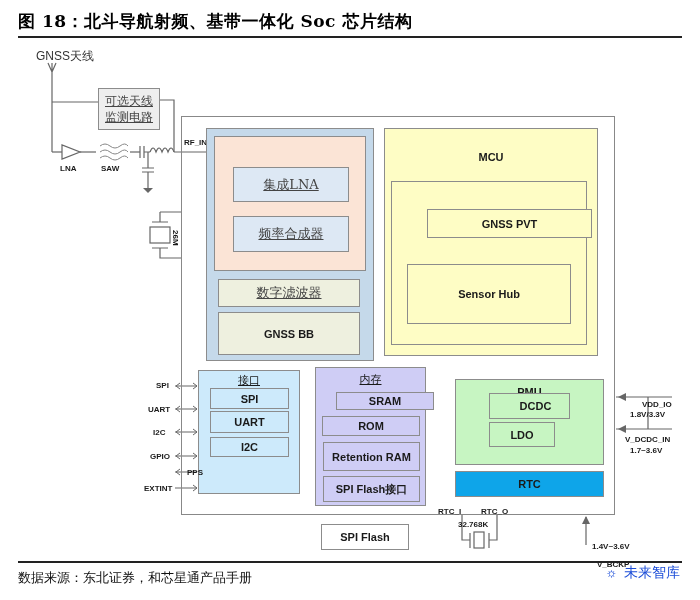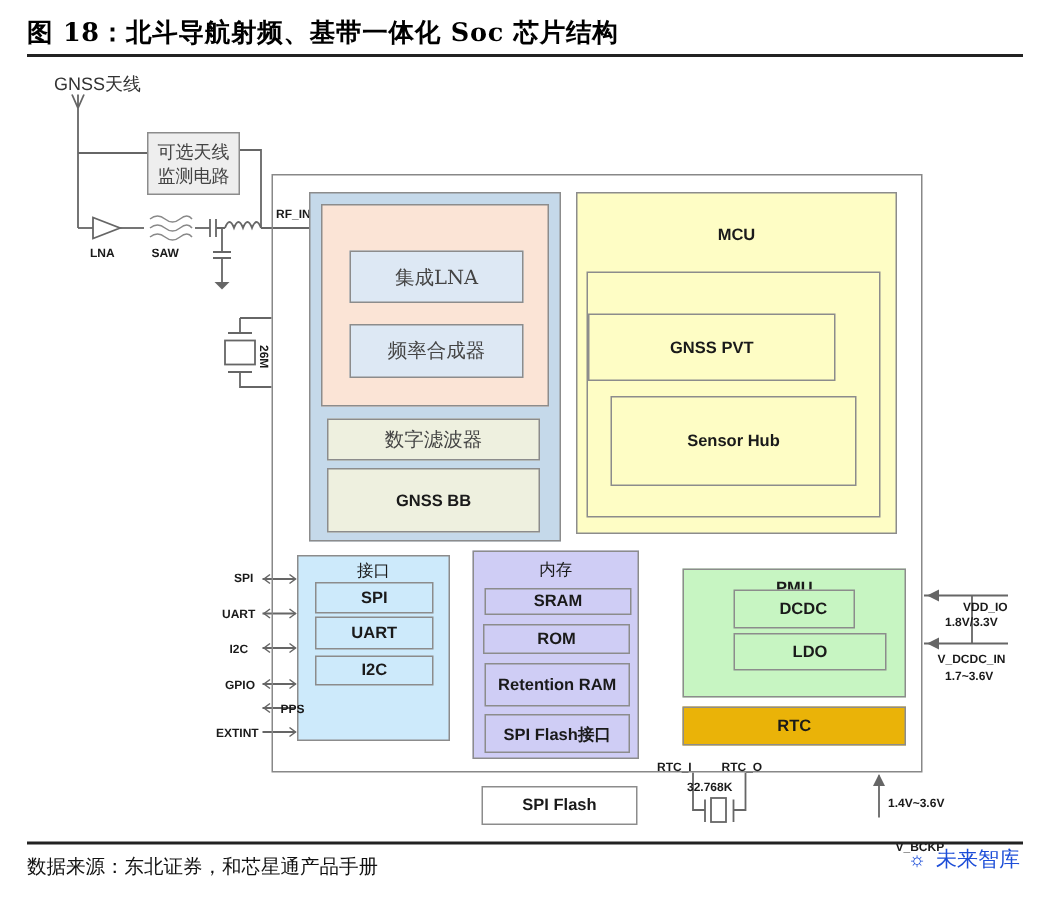--- a/index.html
+++ b/index.html
@@ -2,21 +2,21 @@
 <html><head>
 <meta charset="utf-8">
 <style>
   html, body { margin:0; padding:0; background:#fff; }
   body { width:700px; height:600px; position:relative; overflow:hidden; font-family:"Liberation Sans", "DejaVu Sans", sans-serif; }
   .title { position:absolute; left:18px; top:10px; font-family:"DejaVu Serif", serif; font-weight:bold; font-size:17px; color:#000; letter-spacing:0.5px; }
   .rule { position:absolute; left:18px; width:664px; height:2px; background:#222; }
   .src { position:absolute; left:18px; top:569px; font-family:"DejaVu Serif", serif; font-size:13px; color:#111; }
   .wm { position:absolute; right:20px; top:564px; font-family:Liberation Mono, monospace; font-size:14px; color:#1d4ed8; }
   .blk { position:absolute; box-sizing:border-box; border:1.5px solid #8c8c8c; display:flex; align-items:center; justify-content:center; font-weight:bold; font-size:11px; color:#1a1a1a; text-align:center; }
-  .cn { font-family:"DejaVu Serif", serif; font-weight:normal; font-size:13px; color:#444; }
+  .cn { font-family:"DejaVu Serif", serif; font-weight:normal; font-size:13px; color:#444;text-decoration:underline; }
   .lbl { position:absolute; font-weight:bold; font-size:8px; color:#1a1a1a; white-space:nowrap; }
   .hdr { position:absolute; left:0; right:0; text-align:center; font-weight:bold; font-size:11px; color:#1a1a1a; }
   svg.wires { position:absolute; left:0; top:0; }
 </style>
 </head>
 <body>
 
 <div class="title">图 18：北斗导航射频、基带一体化 Soc 芯片结构</div>
 <div class="rule" style="top:36px;"></div>
 
@@ -95,63 +95,63 @@
 </div>
 <div class="blk cn" style="left:233px;top:167px;width:116px;height:35px;background:#dde8f4;">集成LNA</div>
 <div class="blk cn" style="left:233px;top:216px;width:116px;height:36px;background:#dde8f4;">频率合成器</div>
 <div class="blk cn" style="left:218px;top:279px;width:142px;height:28px;background:#eef0df;">数字滤波器</div>
 <div class="blk" style="left:218px;top:312px;width:142px;height:43px;background:#eef0df;">GNSS BB</div>
 
 <div class="blk" style="left:384px;top:128px;width:214px;height:228px;background:#fefdc5;align-items:flex-start;">
   <span class="hdr" style="top:22px;">MCU</span>
 </div>
 <div class="blk" style="left:391px;top:181px;width:196px;height:164px;background:#fefdc5;"></div>
-<div class="blk" style="left:392px;top:209px;width:165px;height:45px;background:#fefdc5;">GNSS PVT</div>
+<div class="blk" style="left:427px;top:209px;width:165px;height:29px;background:#fefdc5;">GNSS PVT</div>
 <div class="blk" style="left:407px;top:264px;width:164px;height:60px;background:#fefdc5;">Sensor Hub</div>
 
 <div class="blk" style="left:198px;top:370px;width:102px;height:124px;background:#cdeafb;align-items:flex-start;">
   <span class="hdr cn" style="top:2px;font-weight:normal;">接口</span>
 </div>
 <div class="blk" style="left:210px;top:388px;width:79px;height:21px;background:#cdeafb;">SPI</div>
 <div class="blk" style="left:210px;top:411px;width:79px;height:22px;background:#cdeafb;">UART</div>
 <div class="blk" style="left:210px;top:437px;width:79px;height:20px;background:#cdeafb;">I2C</div>
 
 <div class="lbl" style="left:156px;top:381px;">SPI</div>
 <div class="lbl" style="left:148px;top:405px;">UART</div>
 <div class="lbl" style="left:153px;top:428px;">I2C</div>
 <div class="lbl" style="left:150px;top:452px;">GPIO</div>
 <div class="lbl" style="left:152px;top:468px;padding-left:35px;">PPS</div>
 <div class="lbl" style="left:144px;top:484px;">EXTINT</div>
 
 <div class="blk" style="left:315px;top:367px;width:111px;height:139px;background:#cfcdf5;align-items:flex-start;">
   <span class="hdr cn" style="top:4px;font-weight:normal;">内存</span>
 </div>
-<div class="blk" style="left:323px;top:392px;width:98px;height:18px;background:#cfcdf5;">SRAM</div>
+<div class="blk" style="left:336px;top:392px;width:98px;height:18px;background:#cfcdf5;">SRAM</div>
 <div class="blk" style="left:322px;top:416px;width:98px;height:20px;background:#cfcdf5;">ROM</div>
 <div class="blk" style="left:323px;top:442px;width:97px;height:29px;background:#cfcdf5;">Retention RAM</div>
 <div class="blk" style="left:323px;top:476px;width:97px;height:26px;background:#cfcdf5;">SPI Flash接口</div>
 
 <div class="blk" style="left:455px;top:367px;width:149px;height:86px;background:#c7f5c2;align-items:flex-start;margin-top:12px;">
   <span class="hdr" style="top:6px;">PMU</span>
 </div>
 <div class="blk" style="left:489px;top:393px;width:81px;height:26px;background:#c7f5c2;padding-left:12px;">DCDC</div>
-<div class="blk" style="left:489px;top:422px;width:102px;height:25px;background:#c7f5c2;">LDO</div>
-<div class="blk" style="left:455px;top:471px;width:149px;height:26px;background:#eab308;">RTC</div>
+<div class="blk" style="left:489px;top:422px;width:66px;height:25px;background:#c7f5c2;">LDO</div>
+<div class="blk" style="left:455px;top:471px;width:149px;height:26px;background:#0ea5e9;">RTC</div>
 
 <div class="lbl" style="left:642px;top:400px;">VDD_IO</div>
 <div class="lbl" style="left:630px;top:410px;">1.8V/3.3V</div>
 <div class="lbl" style="left:625px;top:435px;">V_DCDC_IN</div>
 <div class="lbl" style="left:630px;top:446px;">1.7~3.6V</div>
 <div class="lbl" style="left:597px;top:520px;margin-top:40px;">V_BCKP</div>
-<div class="lbl" style="left:592px;top:531px;text-align:right;">1.4V~3.6V</div>
+<div class="lbl" style="left:592px;top:542px;text-align:right;">1.4V~3.6V</div>
 
 <div class="lbl" style="left:438px;top:507px;">RTC_I</div>
 <div class="lbl" style="left:481px;top:507px;">RTC_O</div>
 <div class="lbl" style="left:458px;top:520px;">32.768K</div>
 
-<div class="blk" style="left:321px;top:524px;width:104px;height:26px;background:#fff;">SPI Flash</div>
+<div class="blk" style="left:321px;top:524px;width:88px;height:26px;background:#fff;">SPI Flash</div>
 
 <div class="rule" style="top:561px;height:1.5px;"></div>
 <div class="src">数据来源：东北证券，和芯星通产品手册</div>
 <div class="wm">
   <span>☼</span>
   <span>未来智库</span>
 </div>
 
 </body></html>

